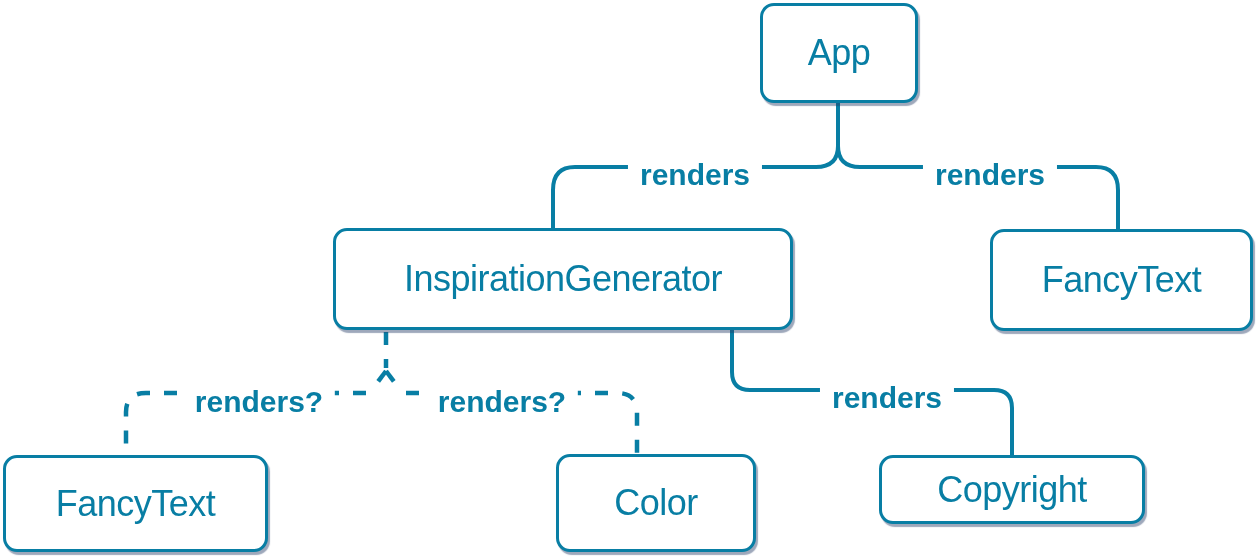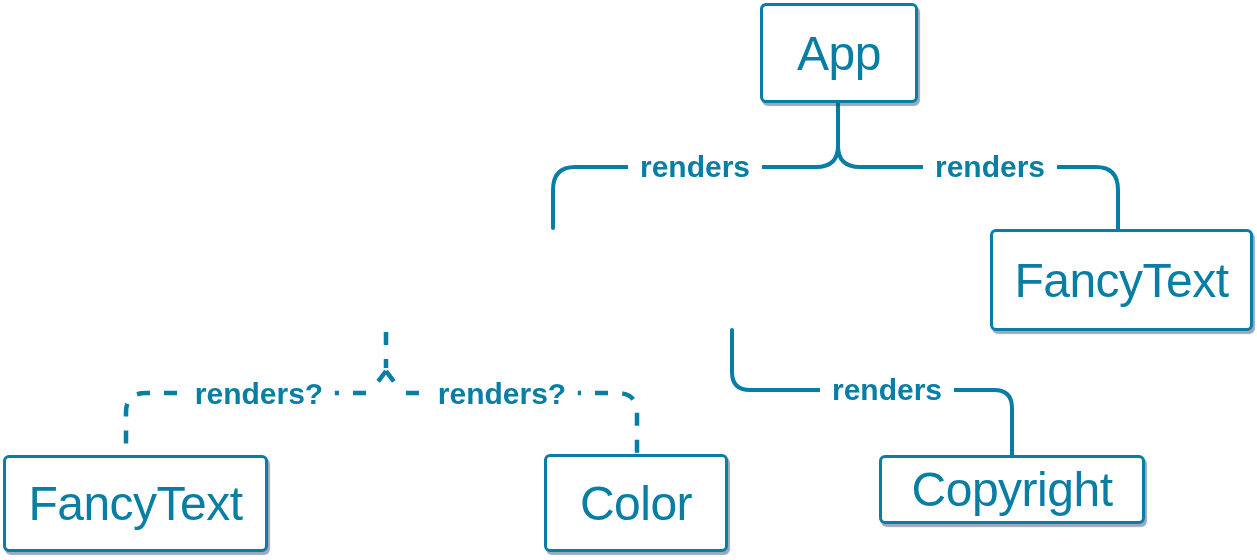--- a/index.html
+++ b/index.html
@@ -37,46 +37,47 @@
   .edge-dashed {
     stroke-width: 4.5px;
     stroke-linecap: butt;
     stroke-dasharray: 13 14;
   }
   .node {
     position: absolute;
     box-sizing: border-box;
     background: var(--node-bg);
     border: 3px solid var(--accent);
-    border-radius: 6px;
+    border-radius: 14px;
     box-shadow: 2px 3px 1px rgba(41, 62, 104, 0.45);
     display: flex;
     align-items: center;
     justify-content: center;
     color: var(--accent);
-    font-size: 48px;
+    font-size: 36px;
     font-weight: 400;
     letter-spacing: -0.5px;
     white-space: nowrap;
   }
   .node-app                   { left: 760px; top: 3px;   width: 158px; height: 100px; }
   .node-inspiration-generator { left: 333px; top: 228px; width: 460px; height: 102px; }
   .node-fancy-text-top        { left: 990px; top: 229px; width: 263px; height: 102px; }
   .node-fancy-text-bottom     { left: 3px;   top: 455px; width: 265px; height: 97px;  }
-  .node-color                 { left: 544px; top: 454px; width: 184px; height: 98px;  }
+  .node-color                 { left: 556px; top: 454px; width: 200px; height: 98px;  }
   .node-copyright             { left: 879px; top: 455px; width: 266px; height: 69px;  }
   .edge-label {
     position: absolute;
     transform: translate(-50%, -50%);
     background: #ffffff;
     padding: 2px 12px;
     color: var(--accent);
     font-size: 30px;
     font-weight: 700;
     white-space: nowrap;
+    margin-top: 8px;
   }
   .label-renders-left  { left: 695px; top: 167px; }
   .label-renders-right { left: 990px; top: 167px; }
   .label-renders-mid   { left: 887px; top: 390px; }
   .label-renders-q-left  { left: 259px; top: 394px; }
   .label-renders-q-right { left: 502px; top: 394px; }
 </style>
 </head>
 <body>
 
@@ -95,20 +96,21 @@
     <path class="edge-dashed" d="M386 371 L371 391"></path>
     <path class="edge-dashed" d="M386 371 L401 391"></path>
 
     <path class="edge-dashed" d="M366 393 H146 Q126 393 126 412 V455"></path>
 
     <path class="edge-dashed" d="M406 393 H617 Q637 393 637 413 V453"></path>
   </svg>
 
   <div class="node node-app">App</div>
 
+  <div class="node node-inspiration-generator">InspirationGenerator</div>
 
   <div class="node node-fancy-text-top">FancyText</div>
 
   <div class="node node-fancy-text-bottom">FancyText</div>
 
   <div class="node node-color">Color</div>
 
   <div class="node node-copyright">Copyright</div>
 
   <span class="edge-label label-renders-left">renders</span>

